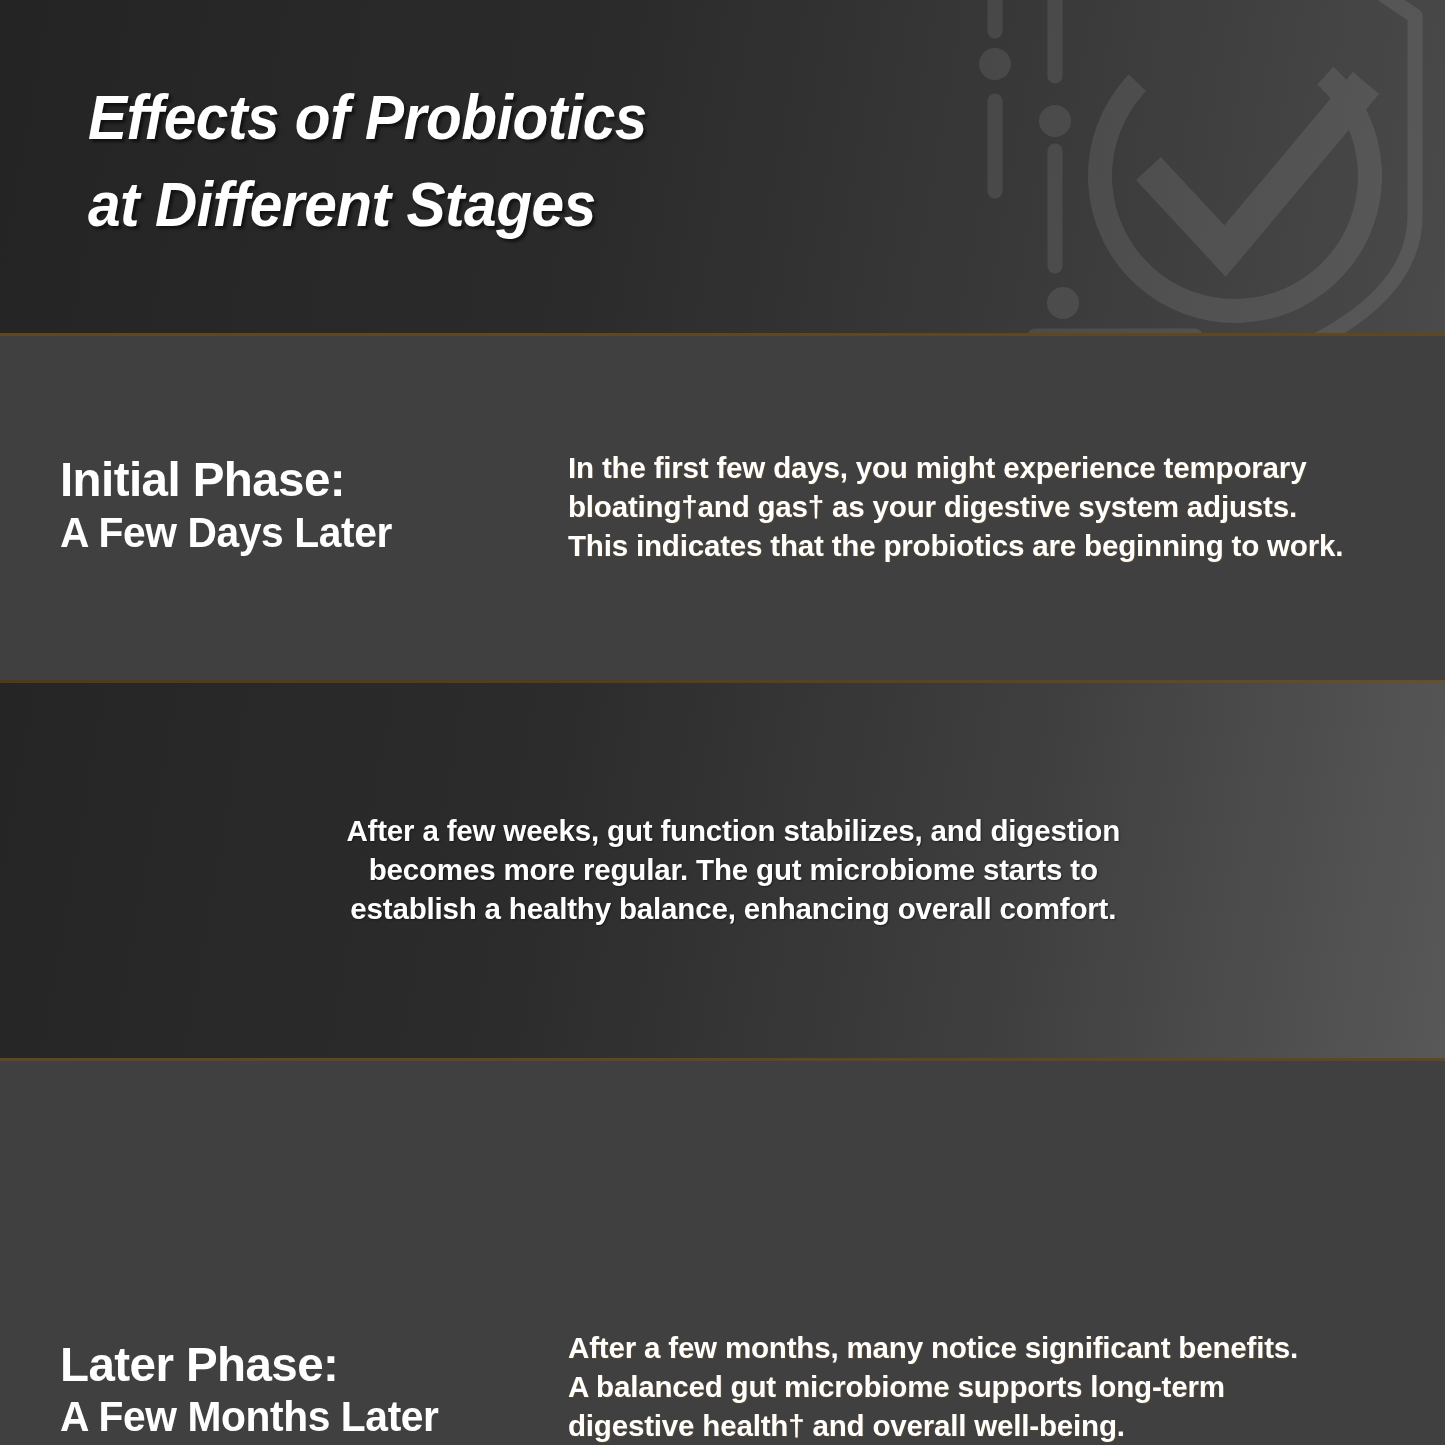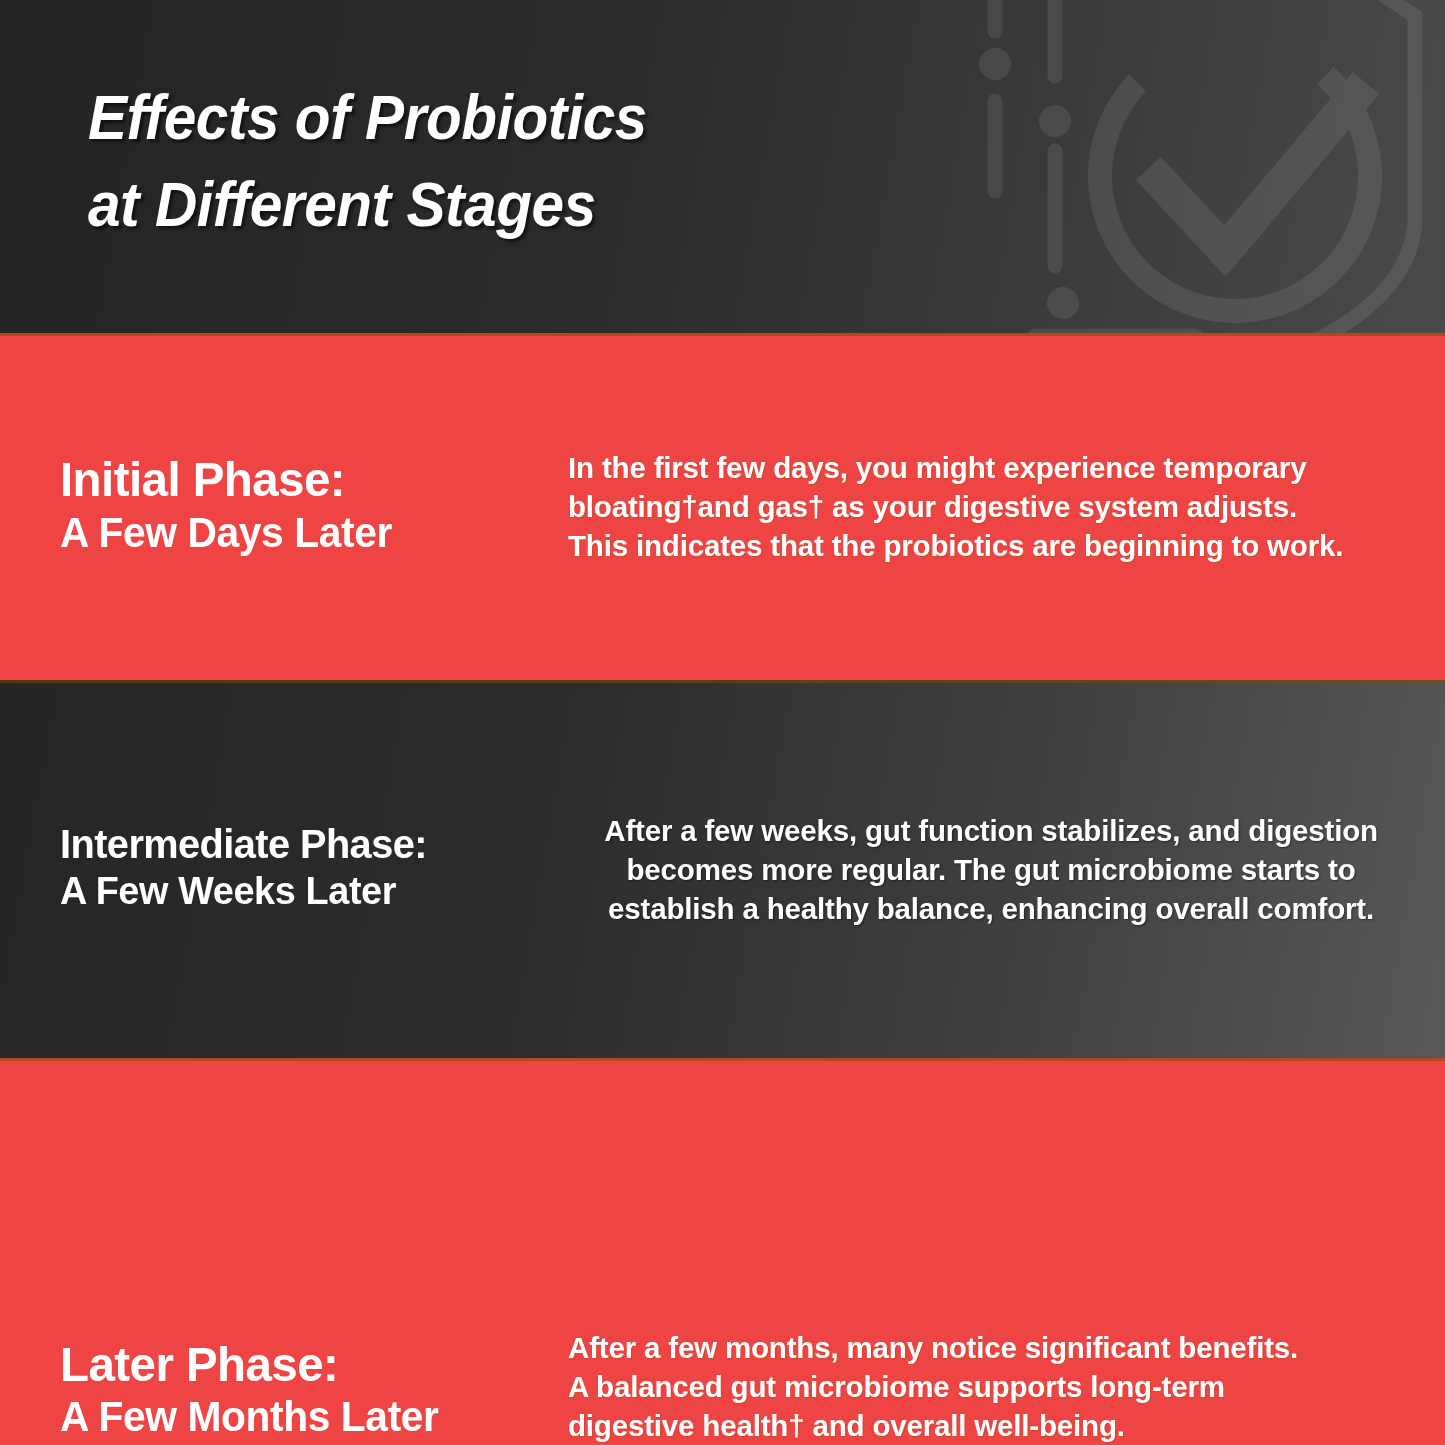--- a/index.html
+++ b/index.html
@@ -48,21 +48,21 @@
 
   
   .band {
     position:relative;
     display:flex;
     align-items:center;
     padding:0 18px 0 60px;
     overflow:hidden;
   }
   .band.gold {
-    background:#ef4444;
+    background:#404040;
     box-shadow:inset 0 3px 0 rgba(120,78,8,.55);
   }
   .band.dark {
     background:linear-gradient(100deg,#252525 0%,#2c2c2c 38%,#3f3f3f 70%,#585858 100%);
     box-shadow:inset 0 3px 0 rgba(120,78,8,.55);
   }
   .band-1 { flex:0 0 347px; }
   .band-2 { flex:0 0 378px; }
   .band-3 { flex:0 0 387px;align-items:flex-end; }
 
@@ -146,24 +146,20 @@
     <div class="phase-head">
       <span class="line1">Initial Phase:</span>
       <span class="line2">A Few Days Later</span>
     </div>
     <div class="phase-body">In the first few days, you might experience temporary
 bloating†and gas† as your digestive system adjusts.
 This indicates that the probiotics are beginning to work.</div>
   </div>
 
   <div class="band dark band-2">
-    <div class="phase-head">
-      <span class="line1">Intermediate Phase:</span>
-      <span class="line2">A Few Weeks Later</span>
-    </div>
     <div class="phase-body">After a few weeks, gut function stabilizes, and digestion
 becomes more regular. The gut microbiome starts to
 establish a healthy balance, enhancing overall comfort.</div>
   </div>
 
   <div class="band gold band-3">
     <div class="phase-head">
       <span class="line1">Later Phase:</span>
       <span class="line2">A Few Months Later</span>
     </div>

